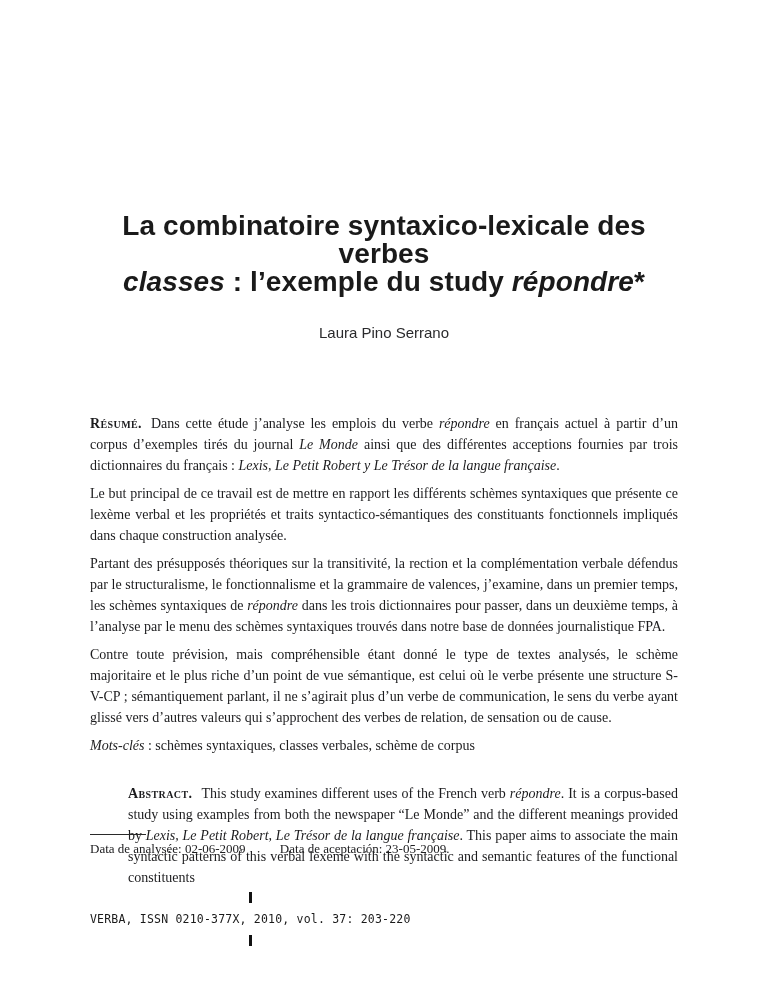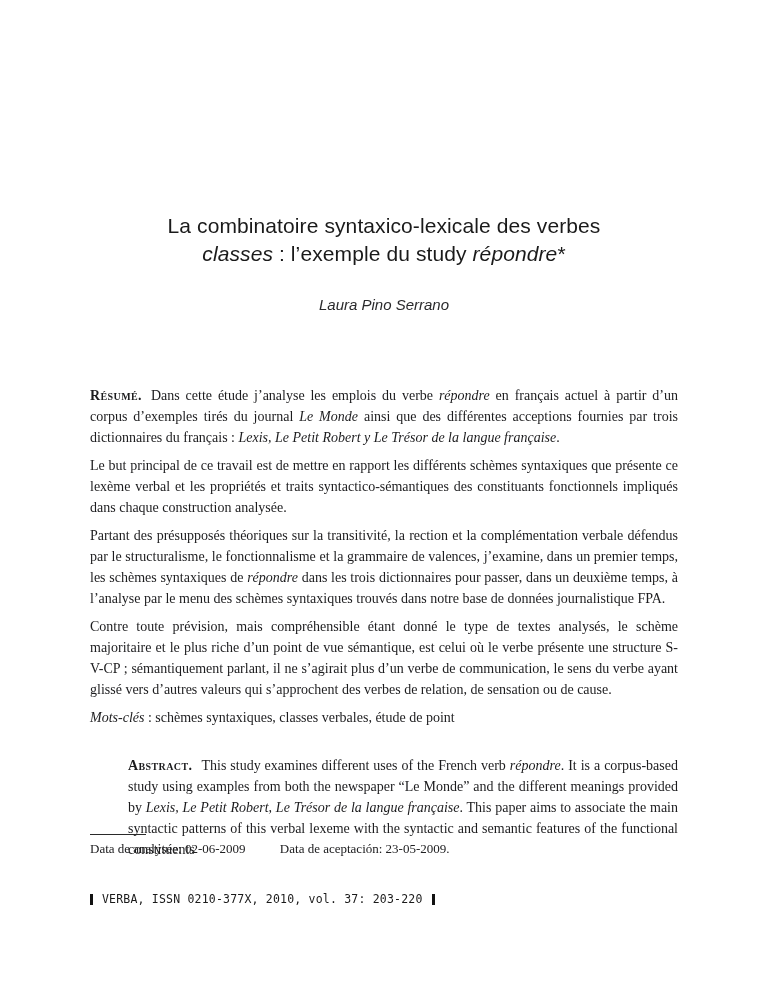--- a/index.html
+++ b/index.html
@@ -10,30 +10,30 @@
     font-family: "Liberation Serif", serif;
     color: #1c1c1e;
     overflow: hidden;
   }
   .page { position: absolute; inset: 0; background: #ffffff; }
   .content { position: absolute; left: 90px; top: 0; width: 588px; }
 
   .title-block { margin-top: 212px; text-align: center; }
   .title-line {
     font-family: "Liberation Sans", sans-serif;
-    font-weight: 400;
-    font-size: 21px;
+    font-weight: 700;
+    font-size: 28px;
     line-height: 28px;
     color: #1a1a1a;
     letter-spacing: 0.1px;
   }
   .author-block { margin-top: 27px; text-align: center; }
   .author {
     font-family: "Liberation Sans", sans-serif;
-    font-size: 15px; line-height: 20px; color: #2a2a2c; font-style: italic;
+    font-size: 15px; line-height: 20px; color: #2a2a2c;
   }
   .affiliation {
     font-family: "Liberation Sans", sans-serif;
     font-style: italic;
     font-size: 15px; line-height: 20px; color: #2a2a2c;
   }
 
   .body-text { margin-top: 70px; font-size: 14px; line-height: 21px; text-align: justify; }
   .body-text p { margin: 0 0 7px 0; }
   .abstract-block { margin-top: 27px; margin-left: 38px; }
@@ -47,21 +47,21 @@
   }
   .fn-rule { width: 56px; height: 0; border: 0; border-top: 1.4px solid #2a2a2a; margin: 0 0 5px 0; }
   .fn-line { white-space: nowrap; }
   .fn-gap-label { margin-left: 31px; }
   .fn-marker { display: inline-block; width: 34px; }
 
   .footer-line {
     position: absolute; left: 90px; top: 892px;
     display: flex; align-items: center; gap: 9px;
     font-family: "DejaVu Sans Mono", monospace;
-    font-size: 11.5px; letter-spacing: 0.2px; color: #1a1a1a;
+    font-size: 11.5px; letter-spacing: 0.2px; color: #1a1a1a; flex-direction: column;
   }
   .footer-bar { width: 3px; height: 11px; background: #121212; }
 </style>
 </head>
 <body>
 
 <div class="page">
   <div class="content">
 
     <div class="title-block">
@@ -71,21 +71,21 @@
 
     <div class="author-block">
       <div class="author">Laura Pino Serrano</div>
     </div>
 
     <div class="body-text">
       <p><span class="seg-sc">Résumé.</span><span>Dans cette étude j’analyse les emplois du verbe </span><span class="seg-i">répondre</span><span> en français actuel à partir d’un corpus d’exemples tirés du journal </span><span class="seg-i">Le Monde</span><span> ainsi que des différentes acceptions fournies par trois dictionnaires du français : </span><span class="seg-i">Lexis, Le Petit Robert y Le Trésor de la langue française</span><span>.</span></p>
       <p><span>Le but principal de ce travail est de mettre en rapport les différents schèmes syntaxiques que présente ce lexème verbal et les propriétés et traits syntactico-sémantiques des constituants fonctionnels impliqués dans chaque construction analysée.</span></p>
       <p><span>Partant des présupposés théoriques sur la transitivité, la rection et la complémentation verbale défendus par le structuralisme, le fonctionnalisme et la grammaire de valences, j’examine, dans un premier temps, les schèmes syntaxiques de </span><span class="seg-i">répondre</span><span> dans les trois dictionnaires pour passer, dans un deuxième temps, à l’analyse par le menu des schèmes syntaxiques trouvés dans notre base de données journalistique FPA.</span></p>
       <p><span>Contre toute prévision, mais compréhensible étant donné le type de textes analysés, le schème majoritaire et le plus riche d’un point de vue sémantique, est celui où le verbe présente une structure S-V-CP ; sémantiquement parlant, il ne s’agirait plus d’un verbe de communication, le sens du verbe ayant glissé vers d’autres valeurs qui s’approchent des verbes de relation, de sensation ou de cause.</span></p>
-      <p><span class="seg-i">Mots-clés</span><span> : schèmes syntaxiques, classes verbales, étude de point</span></p>
+      <p><span class="seg-i">Mots-clés</span><span> : schèmes syntaxiques, classes verbales, schème de corpus</span></p>
 
       <div class="abstract-block">
         <p><span class="seg-sc">Abstract.</span><span>This study examines different uses of the French verb </span><span class="seg-i">répondre</span><span>. It is a corpus-based study using examples from both the newspaper “Le Monde” and the different meanings provided by </span><span class="seg-i">Lexis, Le Petit Robert, Le Trésor de la langue française</span><span>. This paper aims to associate the main syntactic patterns of this verbal lexeme with the syntactic and semantic features of the functional constituents</span></p>
       </div>
     </div>
 
   </div>
 
   <div class="footnote-block">
     <hr class="fn-rule">

